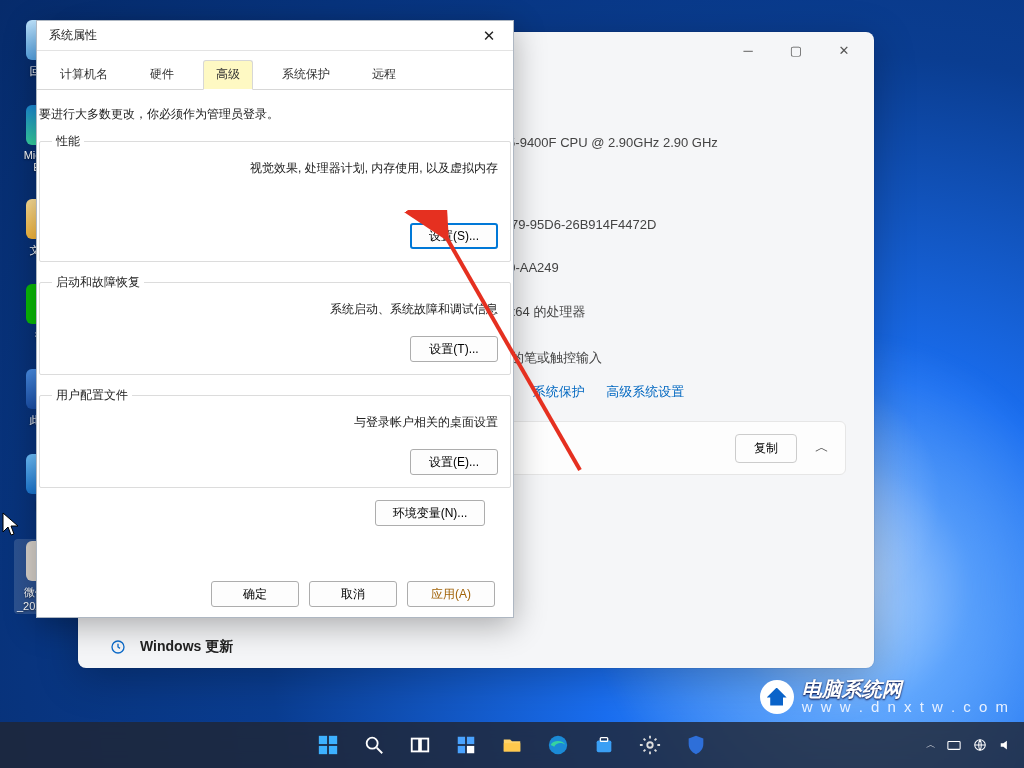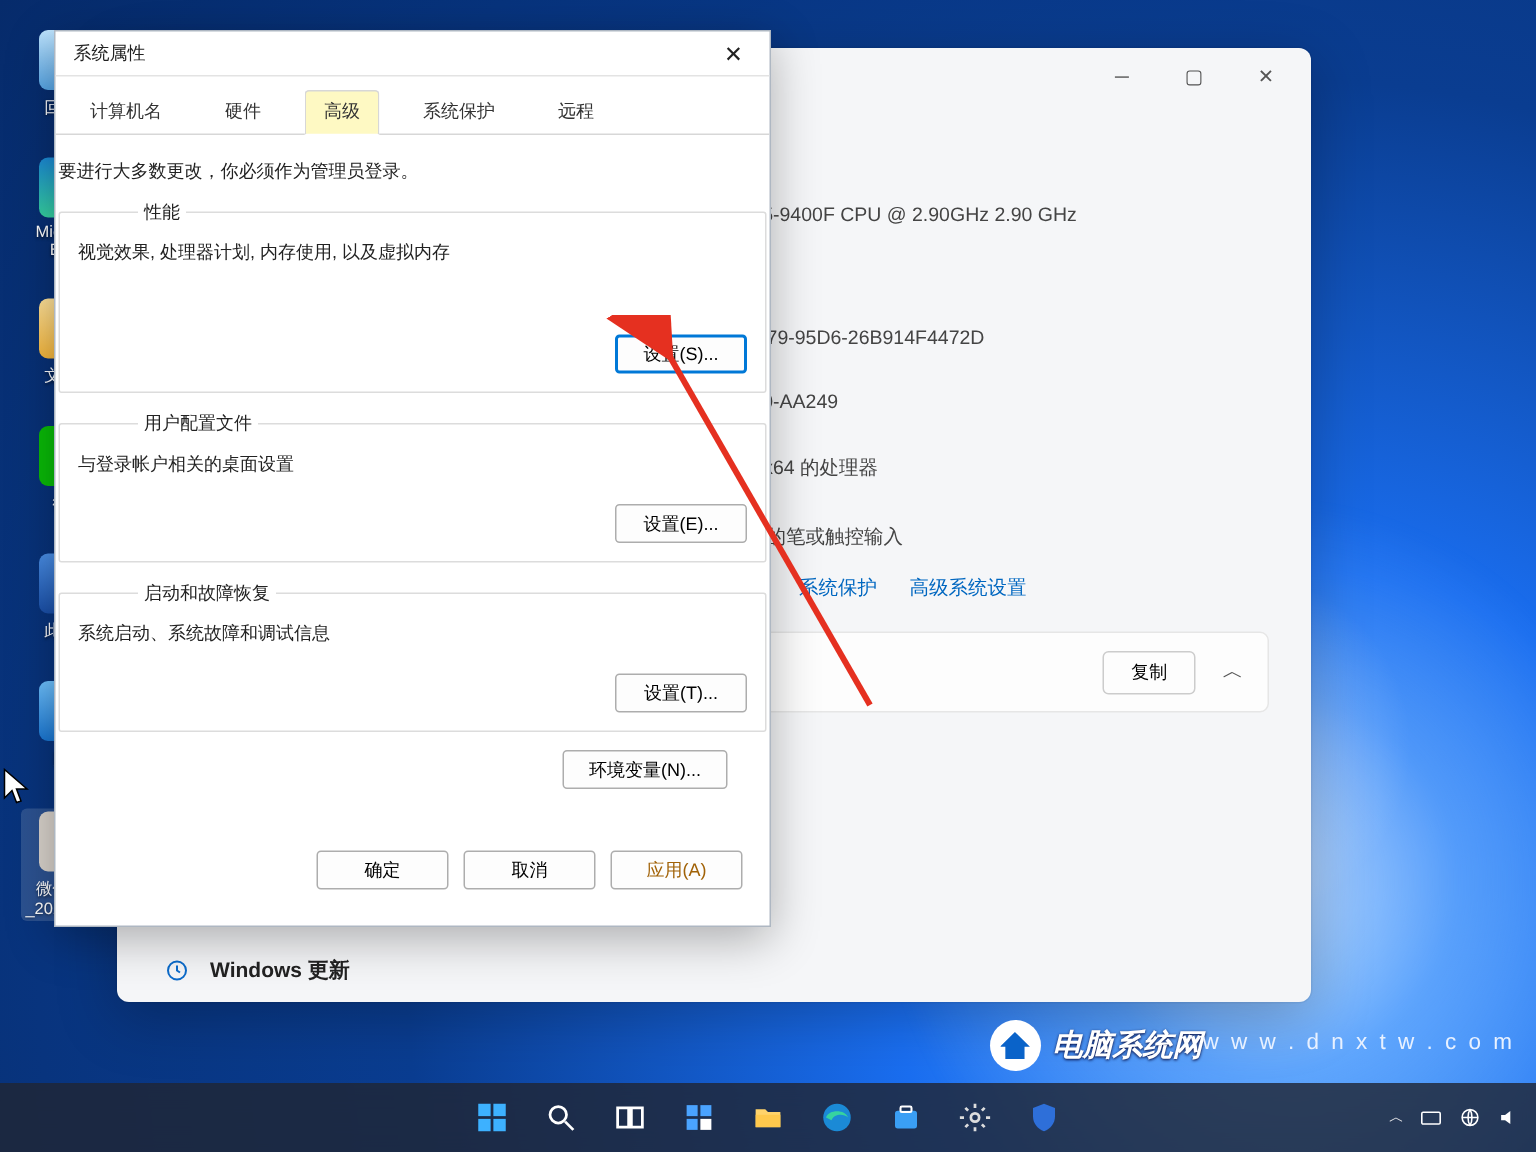--- a/index.html
+++ b/index.html
@@ -46,38 +46,38 @@
   
   .props-dialog { position:absolute; left:36px; top:20px; width:478px; height:598px; background:#fff; border:1px solid #aeb7c2; box-shadow:0 8px 30px rgba(0,0,0,.3); z-index:5; font-size:12px; color:#222;}
   .props-title { height:30px; display:flex; align-items:center; justify-content:space-between; padding:0 6px 0 12px; border-bottom:1px solid #e3e3e3;}
   .props-close { width:36px; height:24px; display:flex; align-items:center; justify-content:center; font-size:15px;}
   .tabstrip { display:flex; gap:16px; padding:8px 10px 0 10px; border-bottom:1px solid #d7d7d7;}
   .tab { padding:5px 12px 6px; font-size:12px; color:#333; border:1px solid transparent; border-bottom:none; position:relative; top:1px;}
   .tab.active { background:#fef9c3; border-color:#d7d7d7; border-bottom:1px solid #fff; border-radius:3px 3px 0 0;}
   .props-body { padding:14px 2px 10px;}
   .admin-note { margin:2px 0 10px; }
   fieldset.group { border:1px solid #dcdcdc; border-radius:2px; padding:10px 12px 12px; margin-bottom:12px;}
-  fieldset.group legend { padding:0 4px; font-size:12px;margin-left:40px;}
-  .group-desc { margin-bottom:46px; }
+  fieldset.group legend { padding:0 4px; font-size:12px;}
+  .group-desc { margin-bottom:46px;text-align:right; }
   .group-desc.short { margin-bottom:18px;}
   .btn-row { display:flex; justify-content:flex-end;}
   .winbtn { min-width:88px; height:26px; background:#fdfdfd; border:1px solid #adadad; border-radius:3px; font-size:12px; padding:0 10px;}
   .winbtn.accent { border:2px solid #0078d7;}
   .winbtn.disabled { color:#a16207;}
   .envrow { display:flex; justify-content:flex-end; margin:8px 26px 0 0;}
-  .dlg-footer { position:absolute; bottom:24px; right:18px; display:flex; gap:10px;}
+  .dlg-footer { position:absolute; bottom:10px; right:18px; display:flex; gap:10px;}
 
   
   .arrow-svg { position:absolute; left:350px; top:210px; z-index:6; pointer-events:none;}
 
   
   .watermark { position:absolute; right:14px; bottom:54px; display:flex; align-items:center; gap:8px; z-index:7; color:#fff;}
   .wm-logo { width:34px; height:34px; background:#fff; border-radius:50%; display:flex; align-items:center; justify-content:center;}
   .wm-house { width:20px; height:18px; background:#0a63c9; clip-path: polygon(50% 0,100% 55%,82% 55%,82% 100%,18% 100%,18% 55%,0 55%);}
-  .wm-text { display:flex; flex-direction:row; line-height:1;}
+  .wm-text { display:flex; flex-direction:column; line-height:1;}
   .wm-cn { font-size:20px; font-weight:700; font-style:italic; text-shadow:0 1px 2px #003;}
   .wm-url { font-size:15px; letter-spacing:2px; color:#e8f1ff;}
 
   
   .taskbar { position:absolute; left:0; right:0; bottom:0; height:46px; background:rgba(32,38,52,.82); backdrop-filter: blur(8px); display:flex; align-items:center; justify-content:center; gap:6px; z-index:8;}
   .tbtn { width:40px; height:40px; border-radius:4px; display:flex; align-items:center; justify-content:center; color:#fff;}
   .tbtn svg, .tbtn .ic { width:22px; height:22px;}
   .task-right { position:absolute; right:10px; display:flex; align-items:center; gap:10px; color:#eee; font-size:11px;}
   .task-right .caret { font-size:10px;}
   .tray-ic { width:16px; height:16px; display:inline-flex; align-items:center; justify-content:center;}
@@ -187,32 +187,32 @@
 
     <fieldset class="group">
       <legend>性能</legend>
       <div class="group-desc">视觉效果, 处理器计划, 内存使用, 以及虚拟内存</div>
       <div class="btn-row">
           <button class="winbtn accent">设置(S)...</button>
         </div>
     </fieldset>
 
     <fieldset class="group">
+      <legend>启动和故障恢复</legend>
+      <div class="group-desc short">系统启动、系统故障和调试信息</div>
+      <div class="btn-row">
+          <button class="winbtn">设置(T)...</button>
+        </div>
+    </fieldset>
+
+    <fieldset class="group">
       <legend>用户配置文件</legend>
       <div class="group-desc short">与登录帐户相关的桌面设置</div>
       <div class="btn-row">
           <button class="winbtn">设置(E)...</button>
-        </div>
-    </fieldset>
-
-    <fieldset class="group">
-      <legend>启动和故障恢复</legend>
-      <div class="group-desc short">系统启动、系统故障和调试信息</div>
-      <div class="btn-row">
-          <button class="winbtn">设置(T)...</button>
         </div>
     </fieldset>
 
     <div class="envrow">
         <button class="winbtn" style="min-width:110px">环境变量(N)...</button>
       </div>
   </div>
   <div class="dlg-footer">
     <button class="winbtn">确定</button>
     <button class="winbtn">取消</button>

